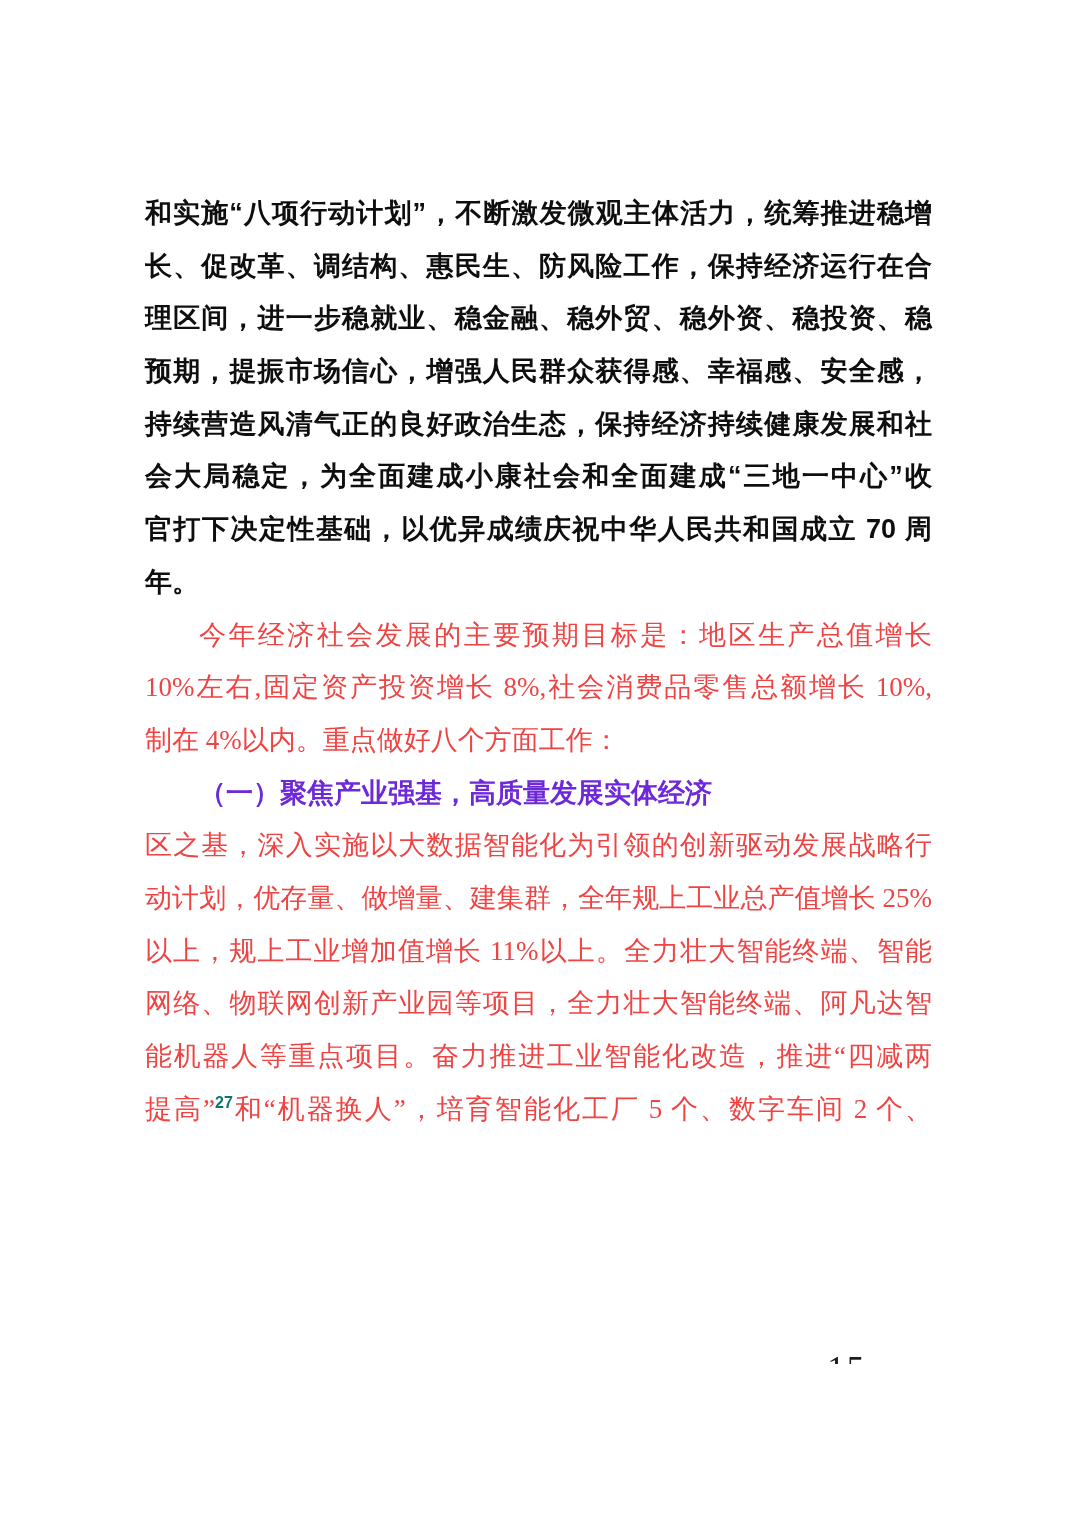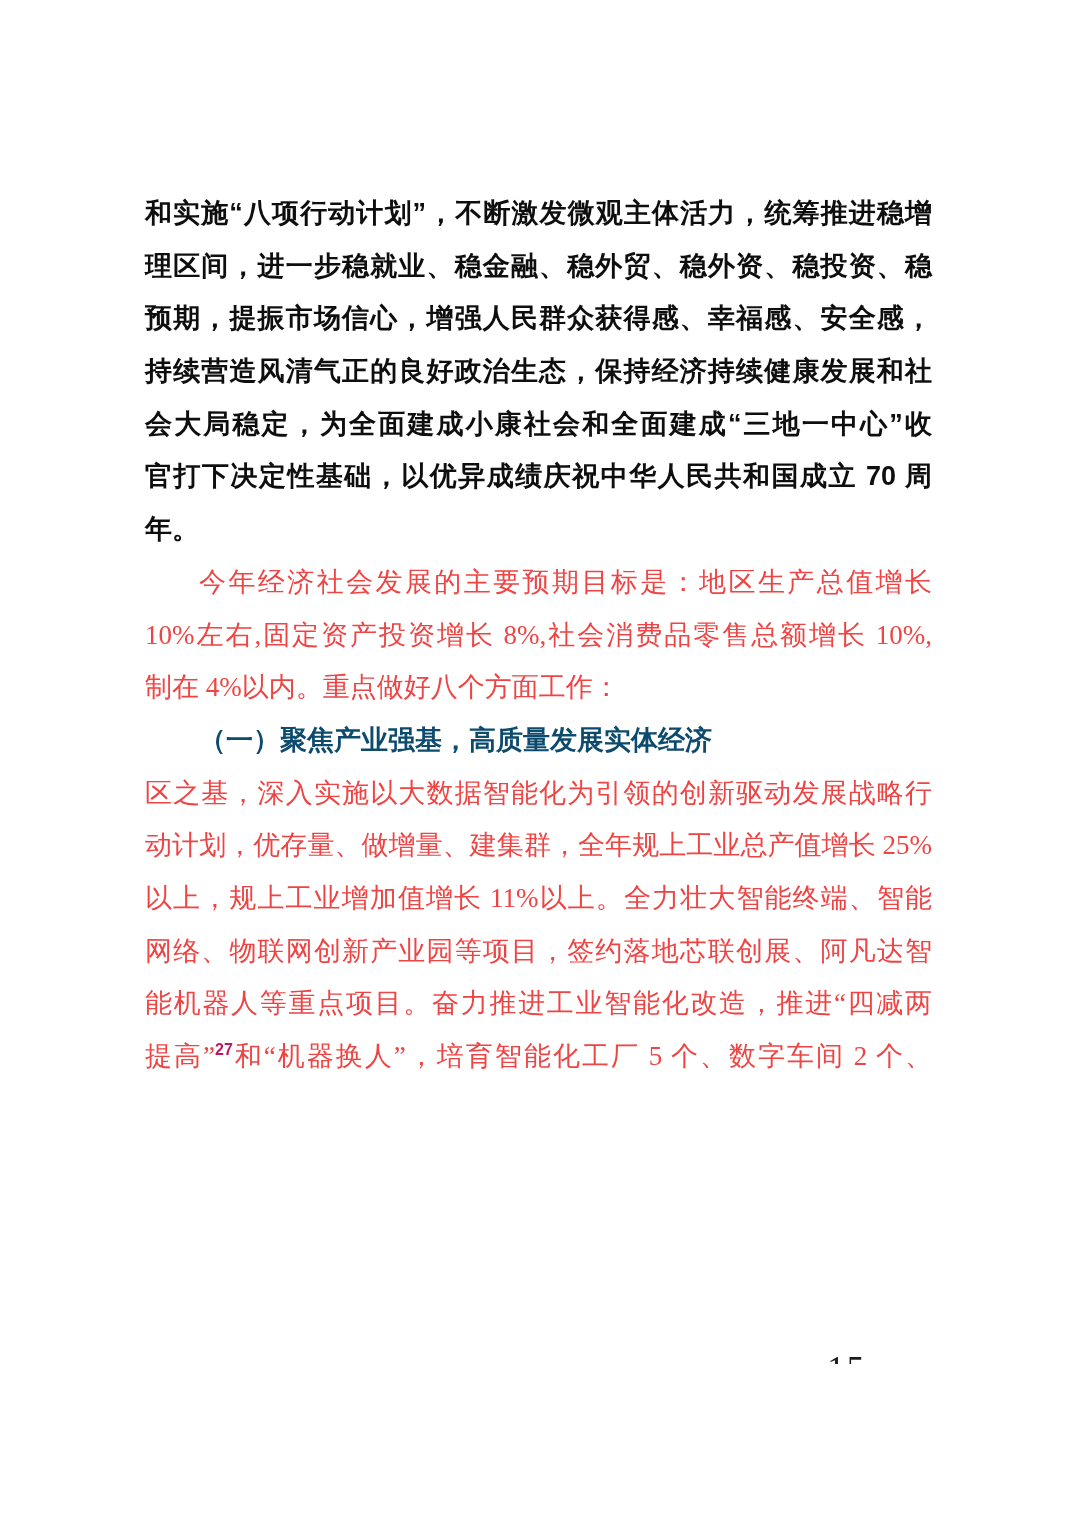--- a/index.html
+++ b/index.html
@@ -47,59 +47,60 @@
   
   .seg-song {
     font-family: "Liberation Serif", "DejaVu Serif", serif;
     font-weight: 400;
     color: #ef4444;
   }
   
   .seg-head, .seg-lead {
     font-family: "Liberation Serif", "DejaVu Serif", serif;
     font-weight: 700;
-    color: #0c4a6e;
+    color: #6d28d9;
   }
   
   .seg-sup {
     font-family: "Liberation Sans", "DejaVu Sans", sans-serif;
     font-weight: 700;
     font-size: 16px;
     vertical-align: super;
     line-height: 0;
-    color: #be185d;
+    color: #0f766e;
   }
   .page-number {
     position: absolute;
     top: 1350px;
     right: 160px;
     font-family: "Liberation Serif", "DejaVu Serif", serif;
     font-size: 35px;
     line-height: 40px;
     color: #1c1c1c;
     letter-spacing: 2px;
   }
 </style>
 </head>
 <body>
 
 <div class="page">
   <div class="doc">
       <div class="line j"><span class="seg-hei">和实施“八项行动计划”，不断激发微观主体活力，统筹推进稳增</span></div>
+      <div class="line j"><span class="seg-hei">长、促改革、调结构、惠民生、防风险工作，保持经济运行在合</span></div>
       <div class="line j"><span class="seg-hei">理区间，进一步稳就业、稳金融、稳外贸、稳外资、稳投资、稳</span></div>
       <div class="line j"><span class="seg-hei">预期，提振市场信心，增强人民群众获得感、幸福感、安全感，</span></div>
       <div class="line j"><span class="seg-hei">持续营造风清气正的良好政治生态，保持经济持续健康发展和社</span></div>
       <div class="line j"><span class="seg-hei">会大局稳定，为全面建成小康社会和全面建成“三地一中心”收</span></div>
       <div class="line j"><span class="seg-hei">官打下决定性基础，以优异成绩庆祝中华人民共和国成立 70 周</span></div>
       <div class="line"><span class="seg-hei">年。</span></div>
       <div class="line j indent"><span class="seg-song">今年经济社会发展的主要预期目标是：地区生产总值增长</span></div>
       <div class="line j"><span class="seg-song">10%左右,固定资产投资增长 8%,社会消费品零售总额增长 10%,</span></div>
       <div class="line"><span class="seg-song">制在 4%以内。重点做好八个方面工作：</span></div>
       <div class="line indent"><span class="seg-head">（一）聚焦产业强基，高质量发展实体经济</span></div>
       <div class="line j"><span class="seg-song">区之基，深入实施以大数据智能化为引领的创新驱动发展战略行</span></div>
       <div class="line j"><span class="seg-song">动计划，优存量、做增量、建集群，全年规上工业总产值增长 25%</span></div>
       <div class="line j"><span class="seg-song">以上，规上工业增加值增长 11%以上。全力壮大智能终端、智能</span></div>
-      <div class="line j"><span class="seg-song">网络、物联网创新产业园等项目，签约落地芯联创展、阿凡达智</span></div>
+      <div class="line j"><span class="seg-song">网络、物联网创新产业园等项目，全力壮大智能终端、阿凡达智</span></div>
       <div class="line j"><span class="seg-song">能机器人等重点项目。奋力推进工业智能化改造，推进“四减两</span></div>
       <div class="line j"><span class="seg-song">提高”</span><span class="seg-sup">27</span><span class="seg-song">和“机器换人”，培育智能化工厂 5 个、数字车间 2 个、</span></div>
     </div>
   <div class="page-number">— 15 —</div>
 </div>
 
 </body></html>

